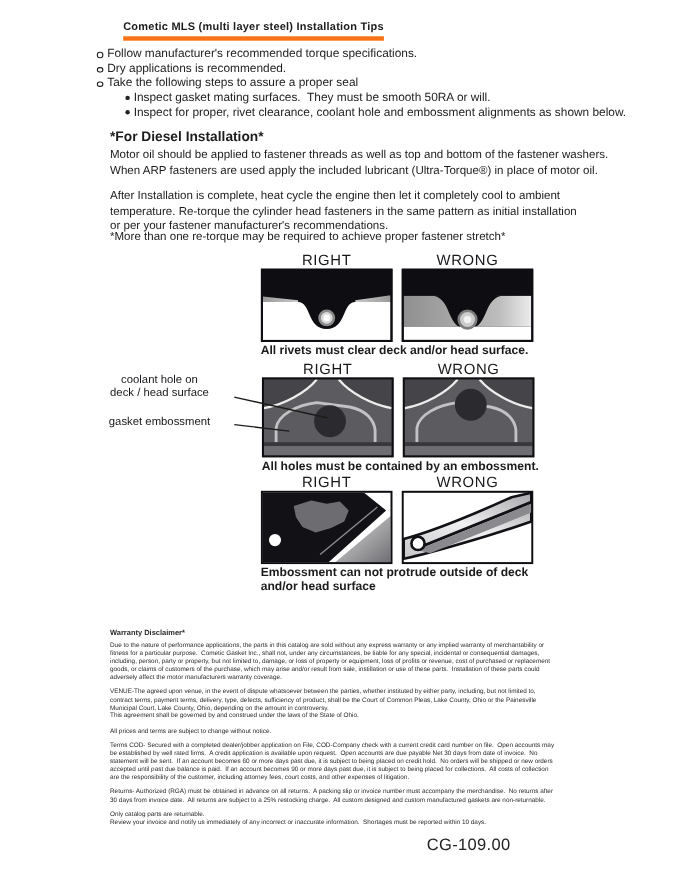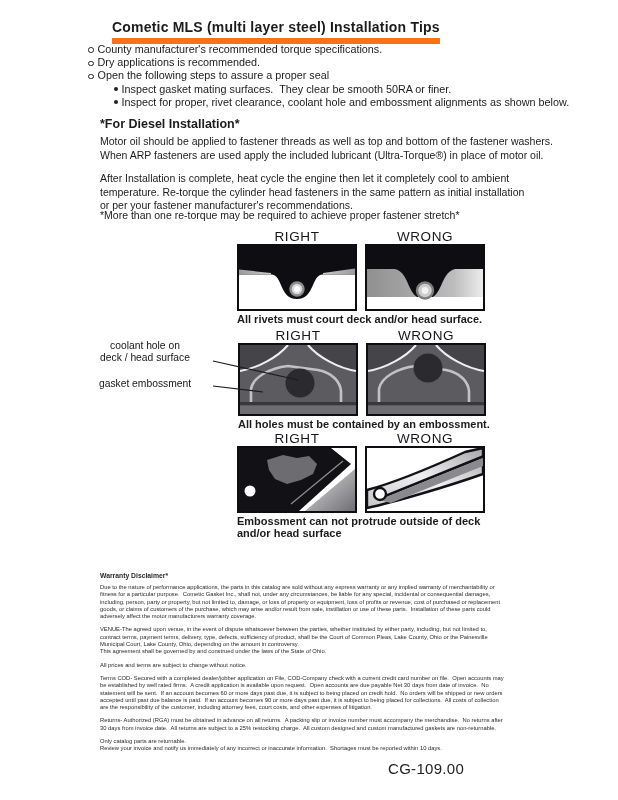--- a/index.html
+++ b/index.html
@@ -1,20 +1,20 @@
 <!DOCTYPE html>
 <html><head>
 <meta charset="utf-8">
 <style>
   html,body{margin:0;padding:0;background:#ffffff;}
   .page{position:relative;width:618px;height:800px;background:#fff;overflow:hidden;
         font-family:"Liberation Sans",sans-serif;color:#1c1c1c;}
   .abs{position:absolute;}
-  .title{left:112px;top:19px;font-size:14px;font-weight:bold;letter-spacing:.2px;
-         border-bottom:6px solid #f97316;padding-bottom:3px;}
+  .title{left:112px;top:19px;font-size:10px;font-weight:bold;letter-spacing:.2px;
+         border-bottom:4px solid #f97316;padding-bottom:3px;}
   .bullets{left:88px;top:43px;width:524px;font-size:10.8px;line-height:13.2px;}
   .b-row{display:flex;align-items:flex-start;}
   .b-ring{width:3.5px;height:3.5px;border:1.1px solid #222;border-radius:50%;
           margin:4.4px 4px 0 0;flex:none;}
   .b-dot{width:4px;height:4px;background:#222;border-radius:50%;margin:4.6px 3.5px 0 0;flex:none;}
   .b-sub{padding-left:26px;}
   .b-text{white-space:pre-wrap;}
   .h2{left:100px;top:117px;font-size:12.5px;font-weight:bold;}
   .body-p{left:100px;width:524px;font-size:10.5px;line-height:13.6px;white-space:pre-wrap;}
   .figrow{display:flex;flex-direction:column;}
@@ -33,33 +33,33 @@
 </head>
 <body>
 
 <div class="page">
 
   <div class="abs title">Cometic MLS (multi layer steel) Installation Tips</div>
 
   <div class="abs bullets">
     <div class="b-row">
       <span class="b-ring"></span>
-      <span class="b-text">County manufacturer's recommended torque specifications.</span>
+      <span class="b-text">Follow manufacturer's recommended torque specifications.</span>
     </div>
     <div class="b-row">
       <span class="b-ring"></span>
       <span class="b-text">Dry applications is recommended.</span>
     </div>
     <div class="b-row">
       <span class="b-ring"></span>
-      <span class="b-text">Open the following steps to assure a proper seal</span>
+      <span class="b-text">Take the following steps to assure a proper seal</span>
     </div>
     <div class="b-row b-sub">
       <span class="b-dot"></span>
-      <span class="b-text">Inspect gasket mating surfaces.  They clear be smooth 50RA or finer.</span>
+      <span class="b-text">Inspect gasket mating surfaces.  They must be smooth 50RA or will.</span>
     </div>
     <div class="b-row b-sub">
       <span class="b-dot"></span>
       <span class="b-text">Inspect for proper, rivet clearance, coolant hole and embossment alignments as shown below.</span>
     </div>
   </div>
 
   <div class="abs h2">*For Diesel Installation*</div>
   <div class="abs body-p" style="top:135px;">Motor oil should be applied to fastener threads as well as top and bottom of the fastener washers.
 When ARP fasteners are used apply the included lubricant (Ultra-Torque®) in place of motor oil.</div>
@@ -103,21 +103,21 @@
         </defs>
         <rect width="120" height="67" fill="#0e0e12"></rect>
         <rect x="2" y="25" width="116" height="28" fill="url(#w1g)"></rect>
         <path d="M30,25 C46,29 41,55 60,55 C79,55 74,29 90,25 C74,22 46,22 30,25 Z" fill="#0e0e12"></path>
         <rect x="2" y="53" width="116" height="12" fill="#ffffff"></rect>
         <circle cx="60" cy="46.5" r="8" fill="#cccccc" stroke="#7d7d7d" stroke-width="2.4"></circle>
         <circle cx="60" cy="46.5" r="3.4" fill="#f2f2f2"></circle>
         <rect x="1" y="1" width="118" height="65" fill="none" stroke="#0e0e12" stroke-width="2"></rect>
       </svg>
     </div>
-    <div class="fig-caption">All rivets must court deck and/or head surface.</div>
+    <div class="fig-caption">All rivets must clear deck and/or head surface.</div>
   </div>
 
   <div class="abs figrow" style="left:238px;top:328px;">
     <div class="fig-labels">
       <span>RIGHT</span>
       <span>WRONG</span>
     </div>
     <div class="fig-boxes">
       <svg width="120" height="73" viewBox="0 0 120 73">
         <rect width="120" height="73" fill="#5c5c60"></rect>

